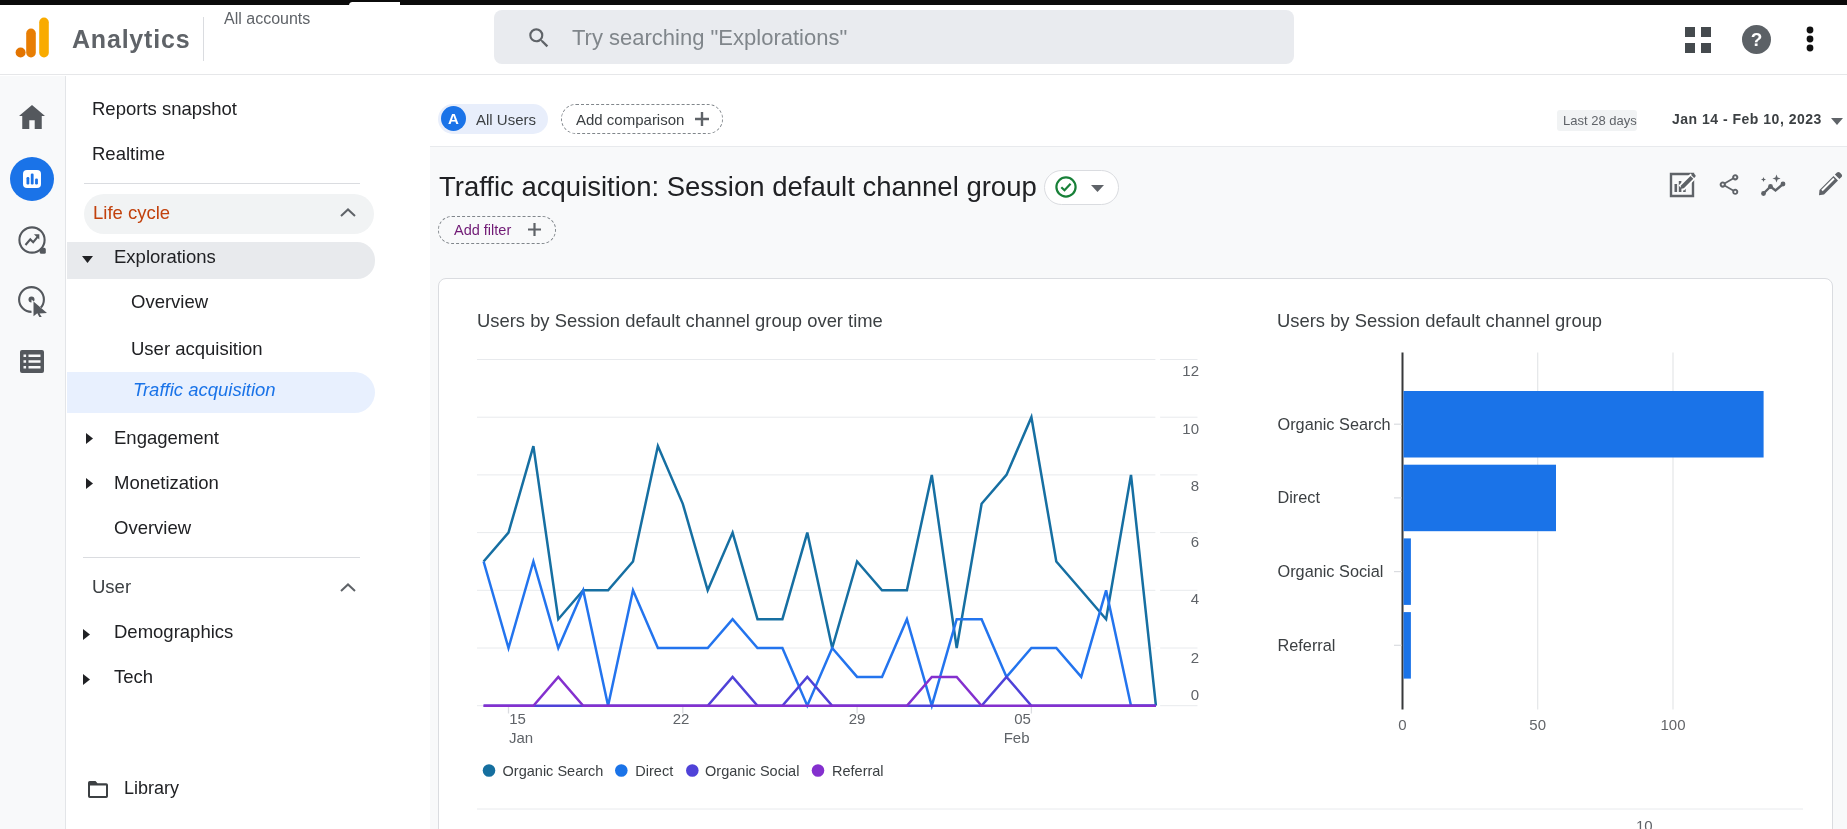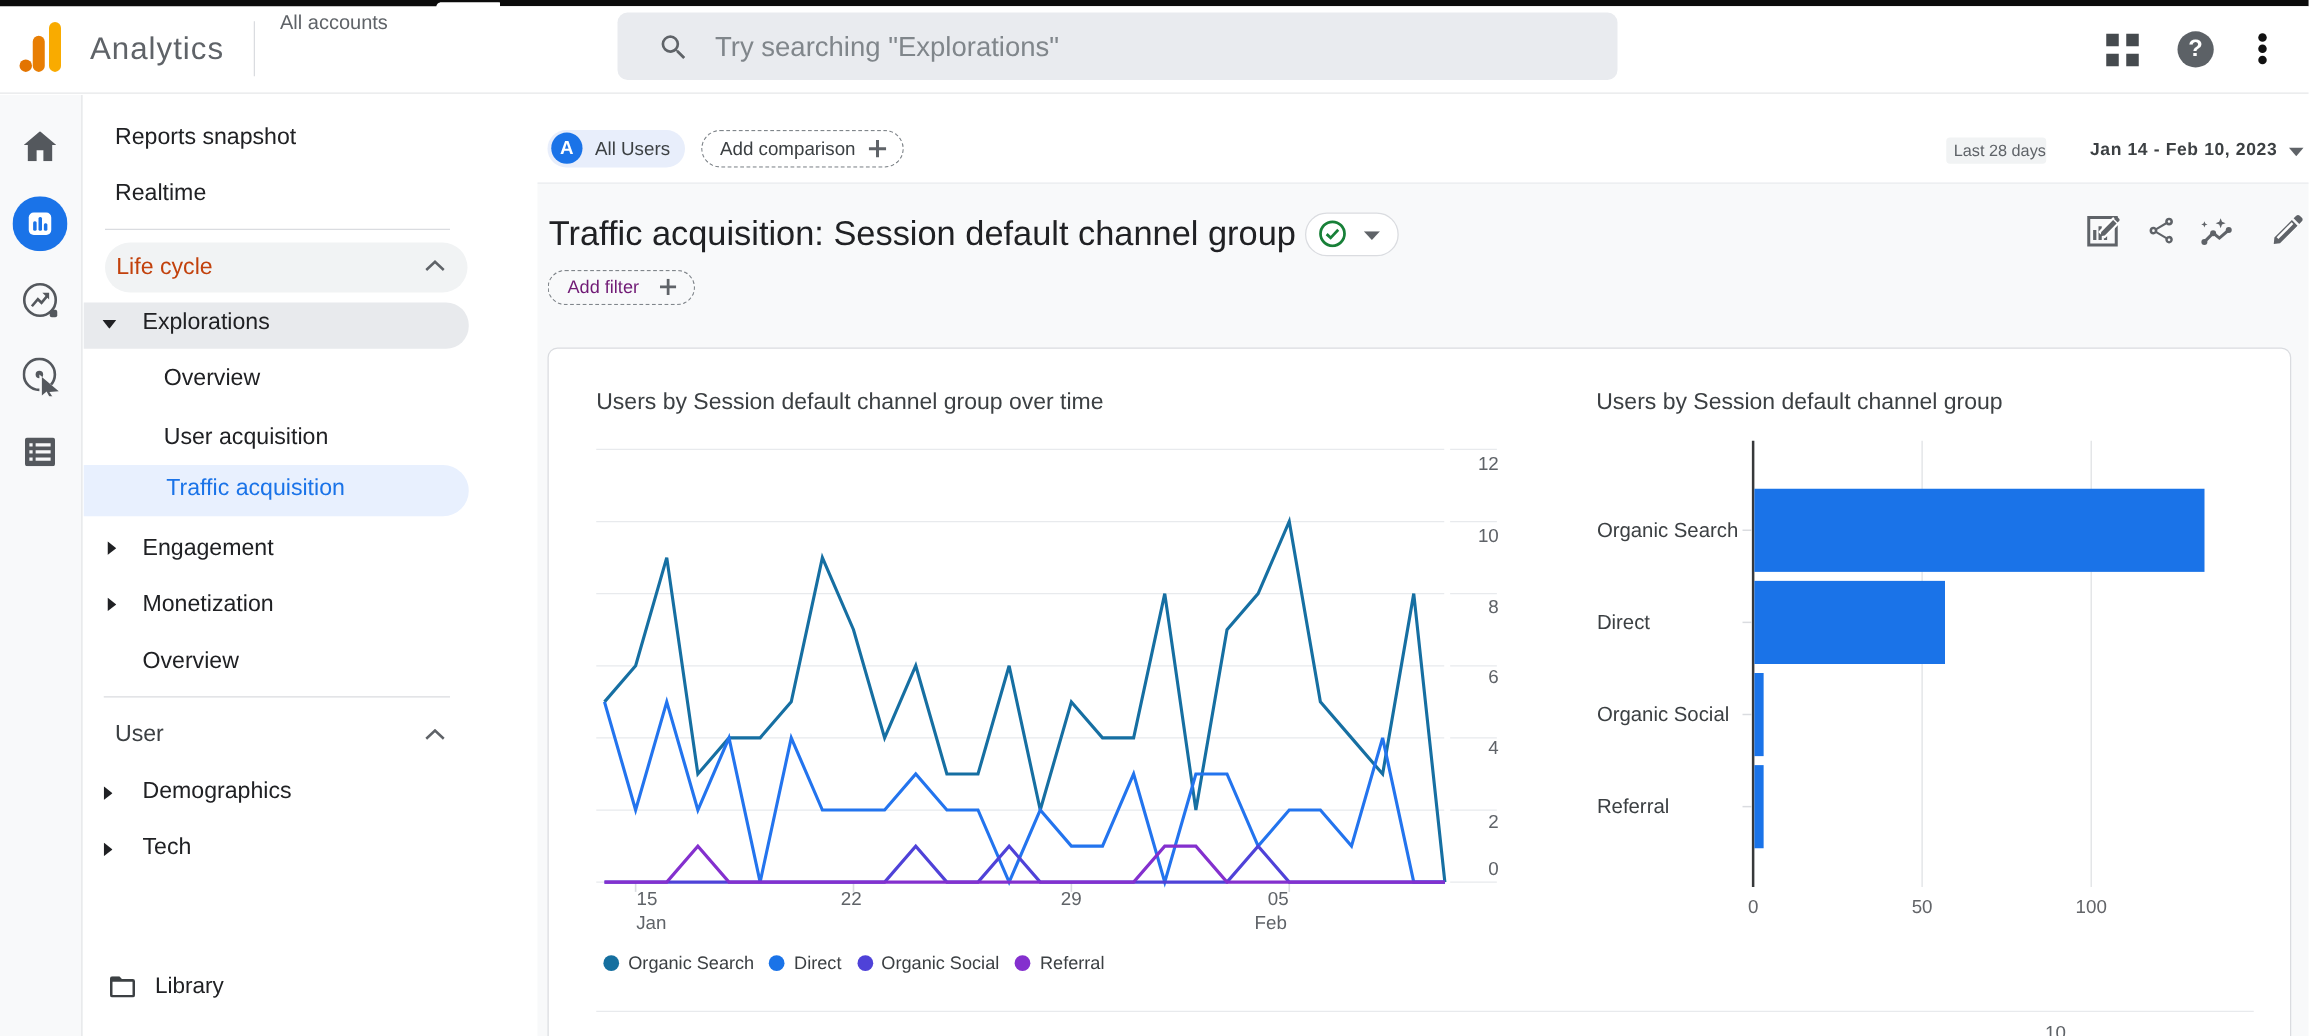--- a/index.html
+++ b/index.html
@@ -15,21 +15,21 @@
 <div class="abs" style="left:349px;top:1.8px;width:53px;height:7px;background:#fff;border-radius:4px;"></div>
 <div class="abs" style="left:400px;top:0;width:1447px;height:5px;background:#0b0b0b;"></div>
 
 <div class="abs" style="left:0;top:5px;width:1847px;height:70px;background:#fff;border-bottom:1px solid #e6e7e9;"></div>
 
 <svg class="abs" style="left:13px;top:16px;" width="42" height="44" viewBox="0 0 42 44">
   <circle cx="7.6" cy="36.5" r="5" fill="#e37400"></circle>
   <rect x="13.2" y="12.5" width="9.6" height="29" rx="4.8" fill="#e87e04"></rect>
   <rect x="26.2" y="1.5" width="9.6" height="40" rx="4.8" fill="#f9ab00"></rect>
 </svg>
-<div class="abs" style="left:72px;top:25px;font-size:25px;letter-spacing:0.8px;color:#5f6368;">Analytics</div>
+<div class="abs" style="left:72px;top:25px;font-size:25px;letter-spacing:0.8px;color:#5f6368;font-weight:bold;">Analytics</div>
 <div class="abs" style="left:203px;top:17px;width:1px;height:44px;background:#dadce0;"></div>
 <div class="abs" style="left:224px;top:10px;font-size:16px;color:#5f6368;">All accounts</div>
 
 <div class="abs" style="left:494px;top:10px;width:800px;height:54px;background:#e9ebef;border-radius:8px;"></div>
 <svg class="abs" style="left:526px;top:25px;" width="26" height="26" viewBox="0 0 24 24">
   <path d="M15.5 14h-.79l-.28-.27A6.47 6.47 0 0 0 16 9.5 6.5 6.5 0 1 0 9.5 16c1.61 0 3.09-.59 4.23-1.57l.27.28v.79l5 4.99L20.49 19l-4.99-5zm-6 0C7.01 14 5 11.99 5 9.5S7.01 5 9.5 5 14 7.01 14 9.5 11.99 14 9.5 14z" fill="#5f6368"></path>
 </svg>
 <div class="abs" style="left:572px;top:25px;font-size:22px;color:#80868b;">Try searching "Explorations"</div>
 
 <svg class="abs" style="left:1684px;top:26px;" width="28" height="28" viewBox="0 0 28 28">
@@ -92,21 +92,21 @@
   <div class="abs" style="left:67px;top:242px;width:308px;height:37px;background:#e8eaed;border-radius:0 18px 18px 0;"></div>
   <svg class="abs" style="left:82px;top:256px;" width="11" height="7" viewBox="0 0 11 7">
       <path d="M0 0 H11 L5.5 7 Z" fill="#202124"></path>
     </svg>
   <div class="abs" style="left:114px;top:247px;">Explorations</div>
 
   <div class="abs" style="left:131px;top:292px;">Overview</div>
   <div class="abs" style="left:131px;top:338.5px;">User acquisition</div>
 
   <div class="abs" style="left:67px;top:372px;width:308px;height:41px;background:#e8f0fe;border-radius:0 21px 21px 0;"></div>
-  <div class="abs" style="left:133px;top:380px;color:#1a73e8;">Traffic acquisition</div>
+  <div class="abs" style="left:133px;top:380px;color:#1a73e8;font-style:italic;">Traffic acquisition</div>
 
   <svg class="abs" style="left:86px;top:433px;" width="7" height="11" viewBox="0 0 7 11">
       <path d="M0 0 L7 5.5 L0 11 Z" fill="#202124"></path>
     </svg>
   <div class="abs" style="left:114px;top:428px;">Engagement</div>
   <svg class="abs" style="left:86px;top:478px;" width="7" height="11" viewBox="0 0 7 11">
       <path d="M0 0 L7 5.5 L0 11 Z" fill="#202124"></path>
     </svg>
   <div class="abs" style="left:114px;top:473px;">Monetization</div>
   <div class="abs" style="left:114px;top:517.5px;">Overview</div>

